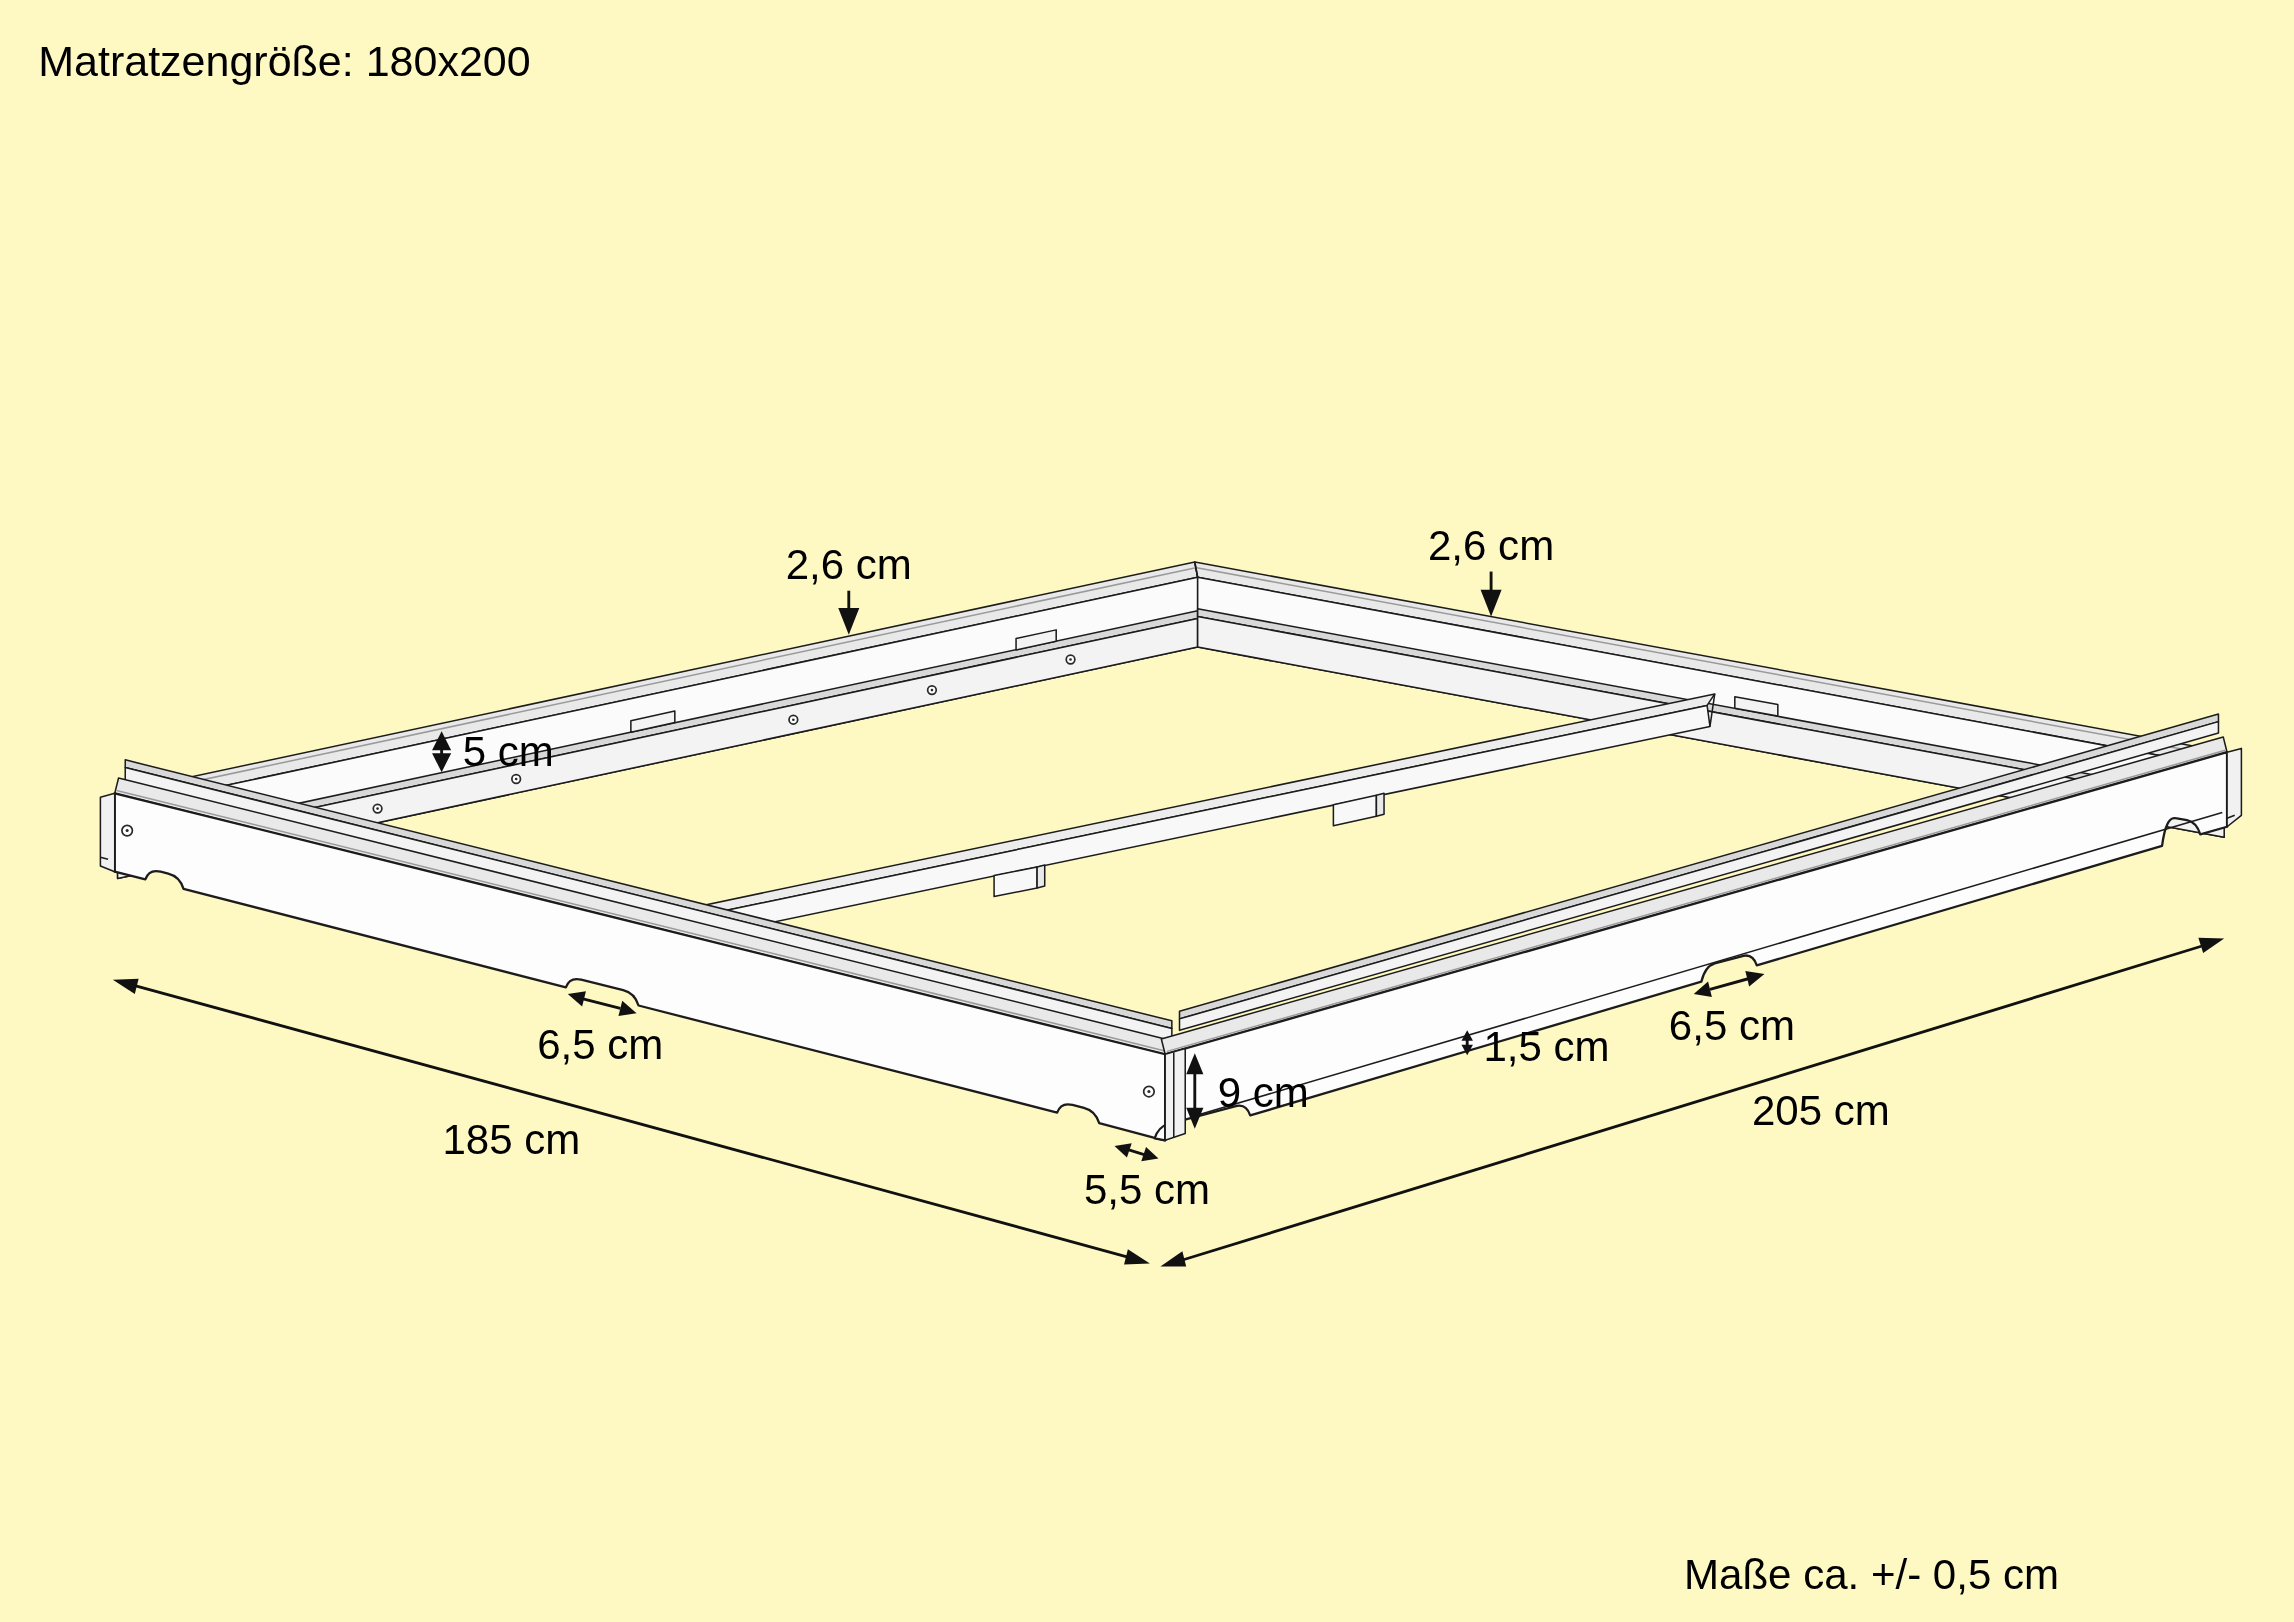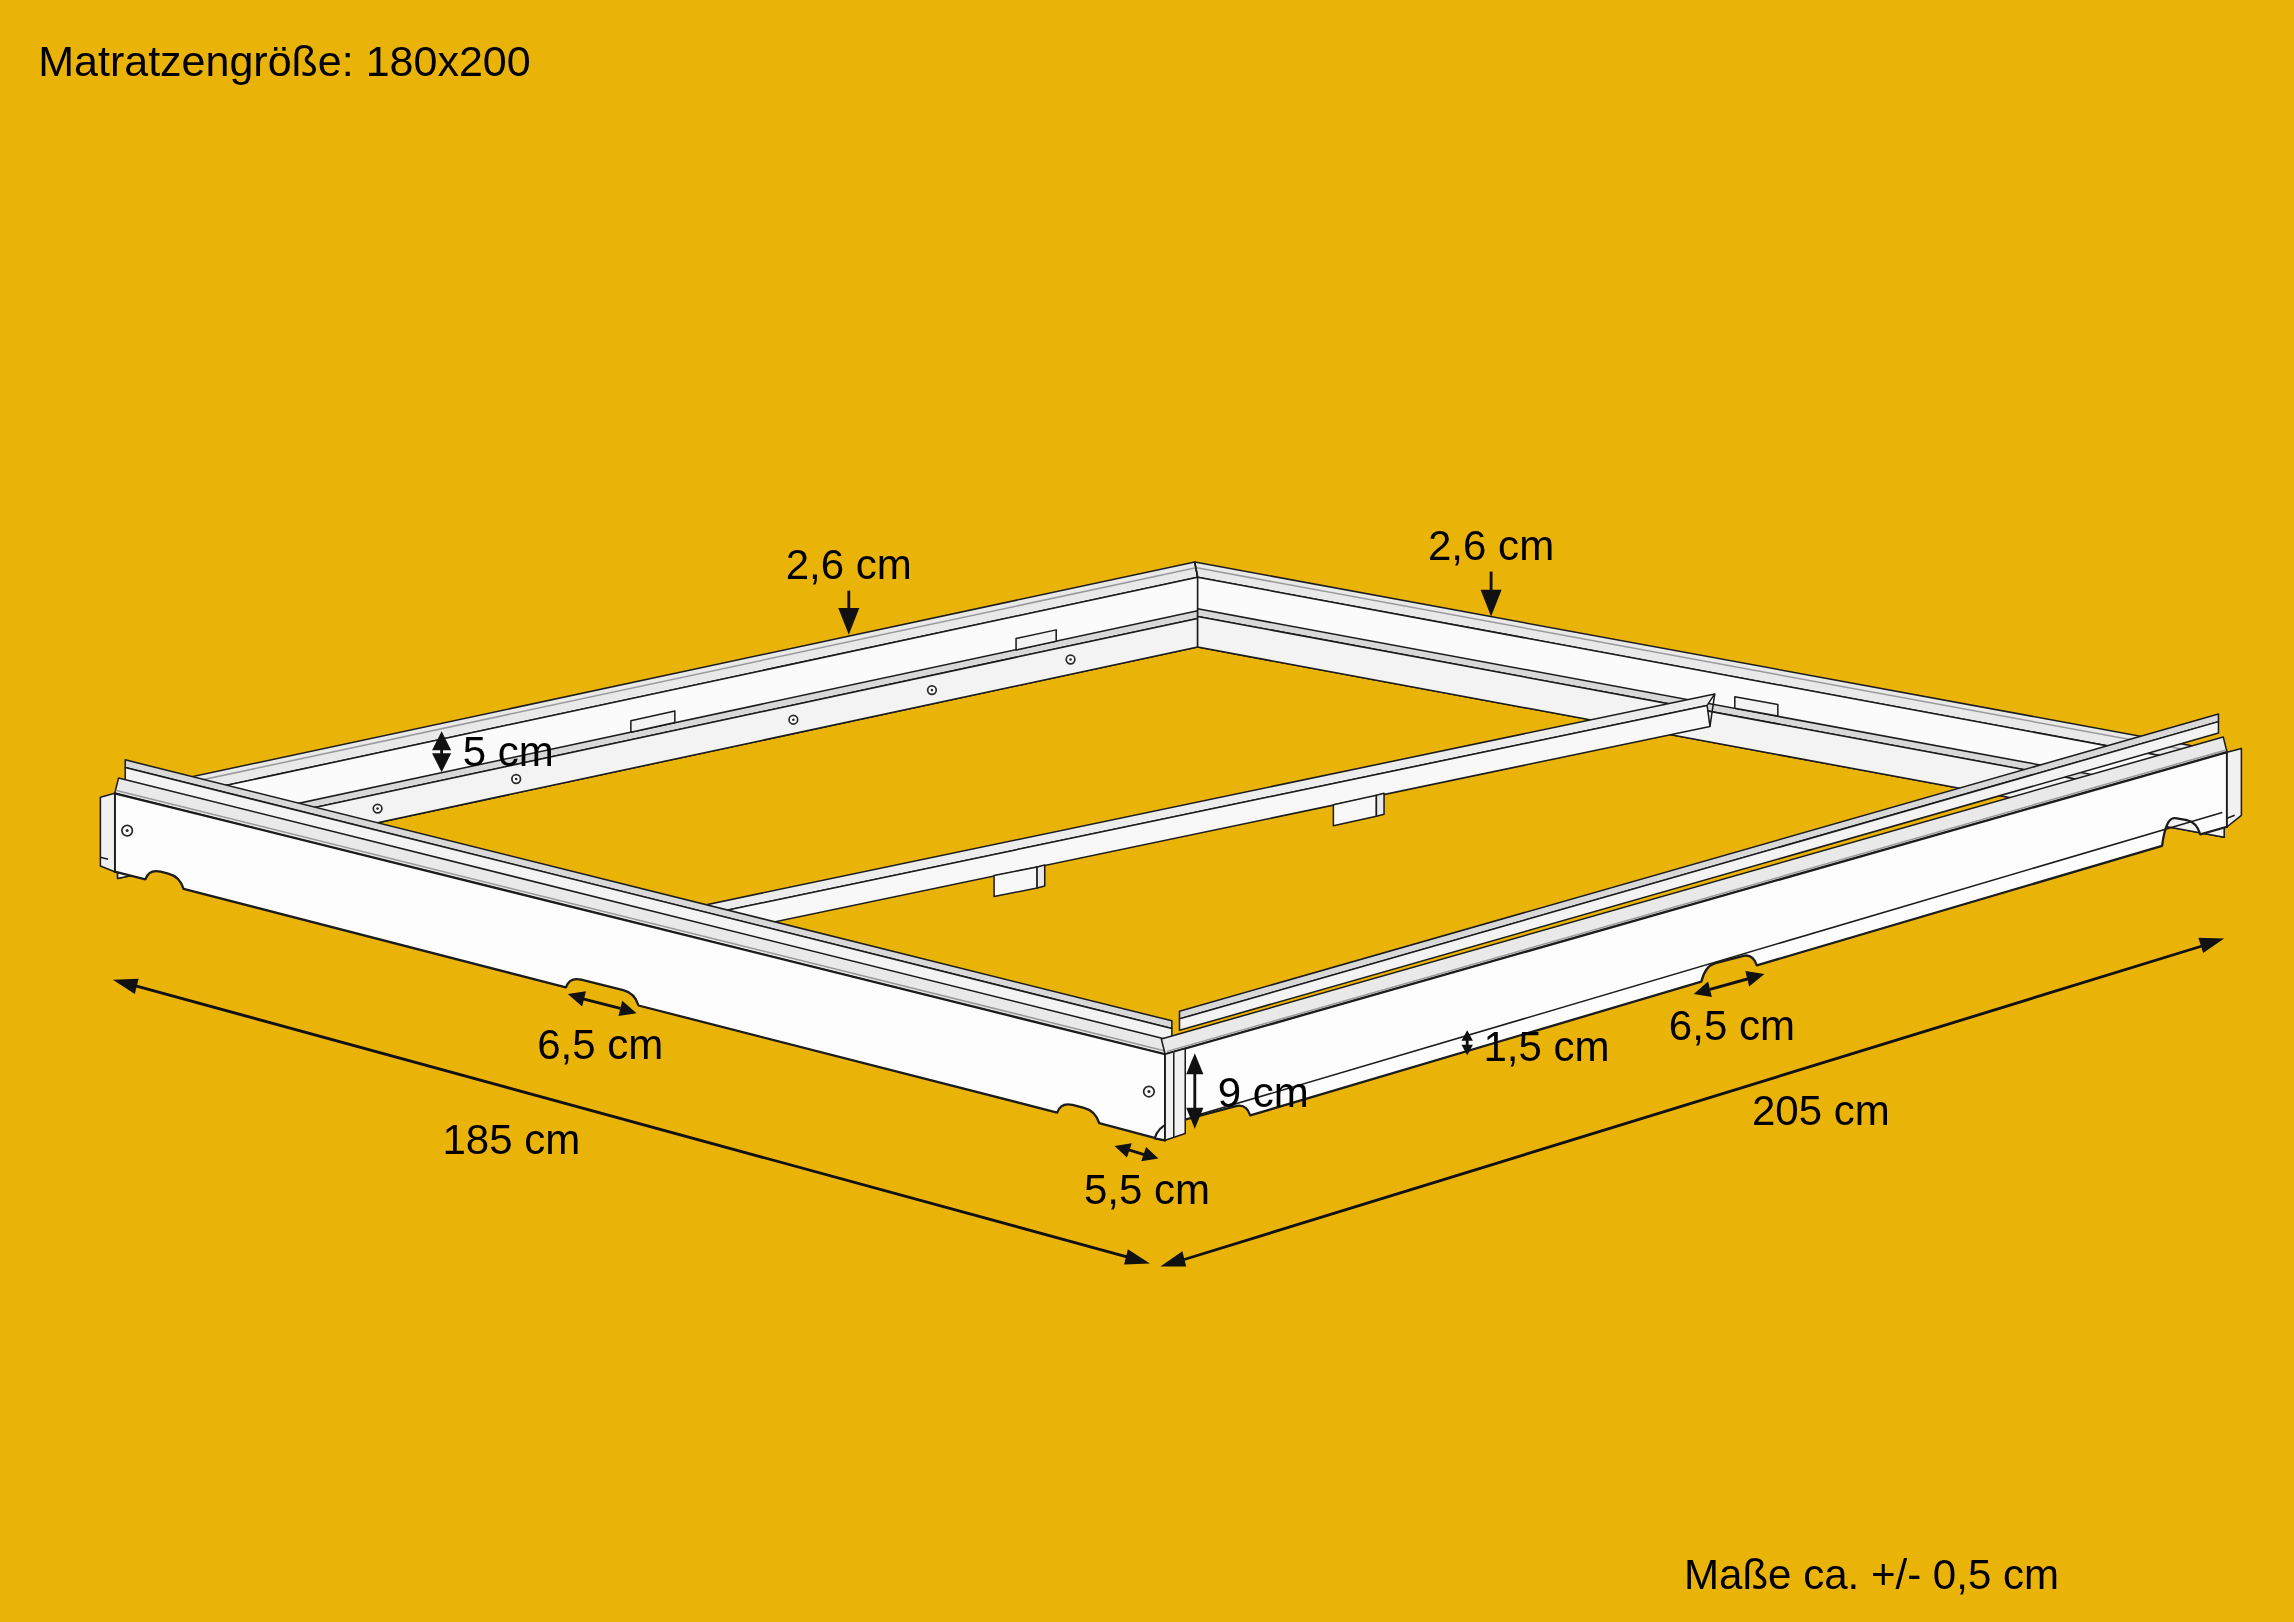--- a/index.html
+++ b/index.html
@@ -4,21 +4,21 @@
 <style>
   html, body {
     margin: 0;
     padding: 0;
     background: #ffffff;
   }
   .page {
     position: relative;
     width: 2294px;
     height: 1622px;
-    background: #eab308;
+    background: #fef9c3;
     font-family: "Liberation Sans", sans-serif;
   }
   svg { display: block; }
   .outline   { stroke: #1c1c1c; stroke-width: 2.4; stroke-linejoin: round; }
   .thinline  { stroke: #1c1c1c; stroke-width: 1.6; stroke-linejoin: round; }
   .chamfer   { stroke: #9a9a9a; stroke-width: 1.6; }
   .face-top    { fill: #e9e9e9; }
   .face-white  { fill: #fbfbfb; }
   .face-board  { fill: #fdfdfd; }
   .face-ledge  { fill: #d8d8d8; }

